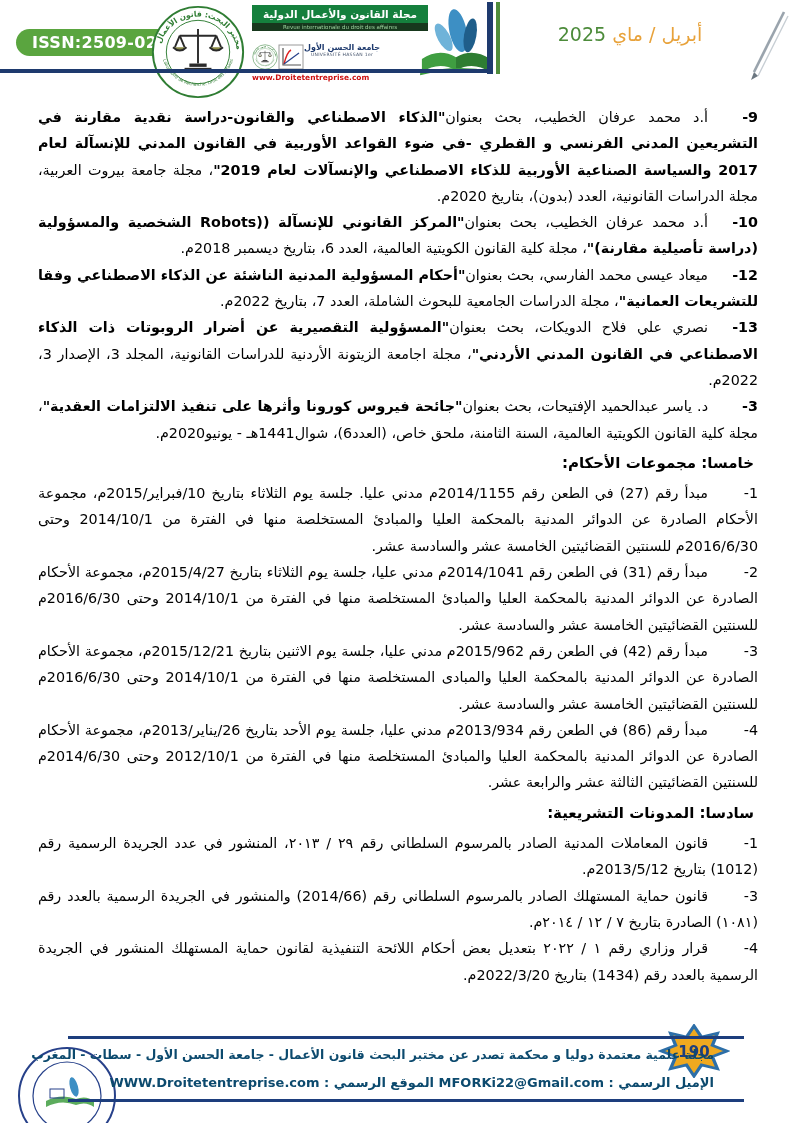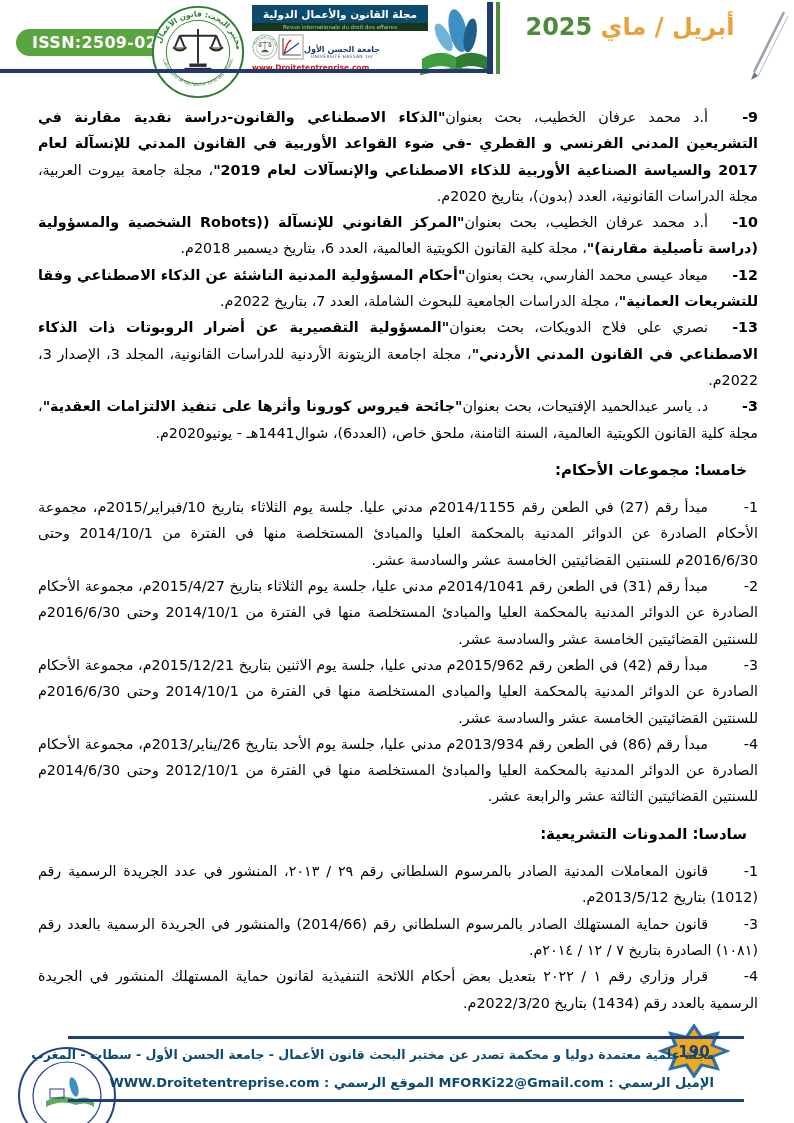--- a/index.html
+++ b/index.html
@@ -8,46 +8,46 @@
 
   
   header { position:absolute; top:0; left:0; right:0; height:86px; }
   .issn-pill { position:absolute; left:16px; top:29px; background:#5aa53f; color:#fff;
                font-weight:bold; font-size:16px; padding:4px 16px; border-radius:18px; letter-spacing:.3px; }
   .hrule { position:absolute; top:69px; left:0; width:487px; height:4px; background:#1e3a6e; }
   .vbar-navy  { position:absolute; left:487px; top:2px; width:6px; height:72px; background:#1e3a6e; }
   .vbar-green { position:absolute; left:496px; top:2px; width:4px; height:72px; background:#4f8c3c; }
   .seal-big { position:absolute; left:150px; top:4px; width:96px; height:96px; }
   .banner-stack { position:absolute; left:252px; top:5px; width:176px; }
-  .banner-green { background:#0c4a6e; color:#fff; font-size:10.5px; font-weight:bold;
+  .banner-green { background:#15803d; color:#fff; font-size:10.5px; font-weight:bold;
                   text-align:center; padding:3px 2px; white-space:nowrap; }
   .banner-dark  { background:#17381d; color:#9fd4a0; font-size:5.5px; text-align:center; padding:1px 0; }
-  .mid-row { display:flex; align-items:flex-end; gap:0; padding-top:3px; }
+  .mid-row { display:flex; align-items:flex-start; gap:0; padding-top:13px; }
   .seal-small { width:26px; height:26px; flex:0 0 auto; }
   .chart-ic { width:26px; height:26px; flex:0 0 auto; }
   .univ { direction:rtl; text-align:center; line-height:1.1; }
   .univ-ar { color:#1e3a6e; font-size:8px; font-weight:bold; }
   .univ-fr { color:#44536b; font-size:4.5px; letter-spacing:.3px; }
   .red-url { color:#cc1111; font-size:7.5px; font-weight:bold; padding-top:3px; }
   .book-logo { position:absolute; left:420px; top:2px; width:72px; height:80px; }
   .issue-block { position:absolute; left:505px; top:4px; width:250px; direction:rtl; text-align:center; }
   .iss1 { font-size:25px; font-weight:bold; color:#2636b4; line-height:34px; white-space:nowrap; }
   .iss1 .n57 { color:#e21d1f; }
-  .iss2 { font-size:24px; font-weight:bold; color:#e8a23a; line-height:32px; margin-top:7px; white-space:nowrap; }
+  .iss2 { font-size:19px; font-weight:normal; color:#e8a23a; line-height:32px; margin-top:14px; white-space:nowrap; }
   .iss2 .yr { color:#4c8b3a; }
   .pencil { position:absolute; right:4px; top:6px; width:46px; height:76px; }
 
   
   main { position:absolute; top:104px; right:36px; left:38px; height:932px; overflow:hidden;
          direction:rtl; text-align:justify; color:#000000; font-size:14.3px; line-height:26.3px; }
   p.item { margin:0; }
   .num { display:inline-block; min-width:50px; font-weight:bold; }
   .sec5 .num, .sec6 .num { font-weight:normal; }
   .ttl { font-weight:bold; }
-  h3.sec { margin:11px; font-size:15px; font-weight:bold; line-height:26.3px; }
+  h3.sec { margin:4px; font-size:15px; font-weight:bold; line-height:26.3px; }
 
   
   footer { position:absolute; left:0; right:0; top:1022px; height:101px; }
   .frule { position:absolute; left:68px; right:50px; height:3px; background:#1d3e7d; }
   .frule.t { top:14px; } .frule.b { top:77px; }
   .ftext { position:absolute; left:130px; right:80px; top:19px; direction:rtl; text-align:center;
            color:#0c4a6e; font-weight:bold; }
   .fline1 { font-size:12.5px; line-height:28px; white-space:nowrap; }
   .fline2 { font-size:13px; line-height:28px; white-space:nowrap; }
   .fline2 .ltr { direction:ltr; unicode-bidi:embed; }

